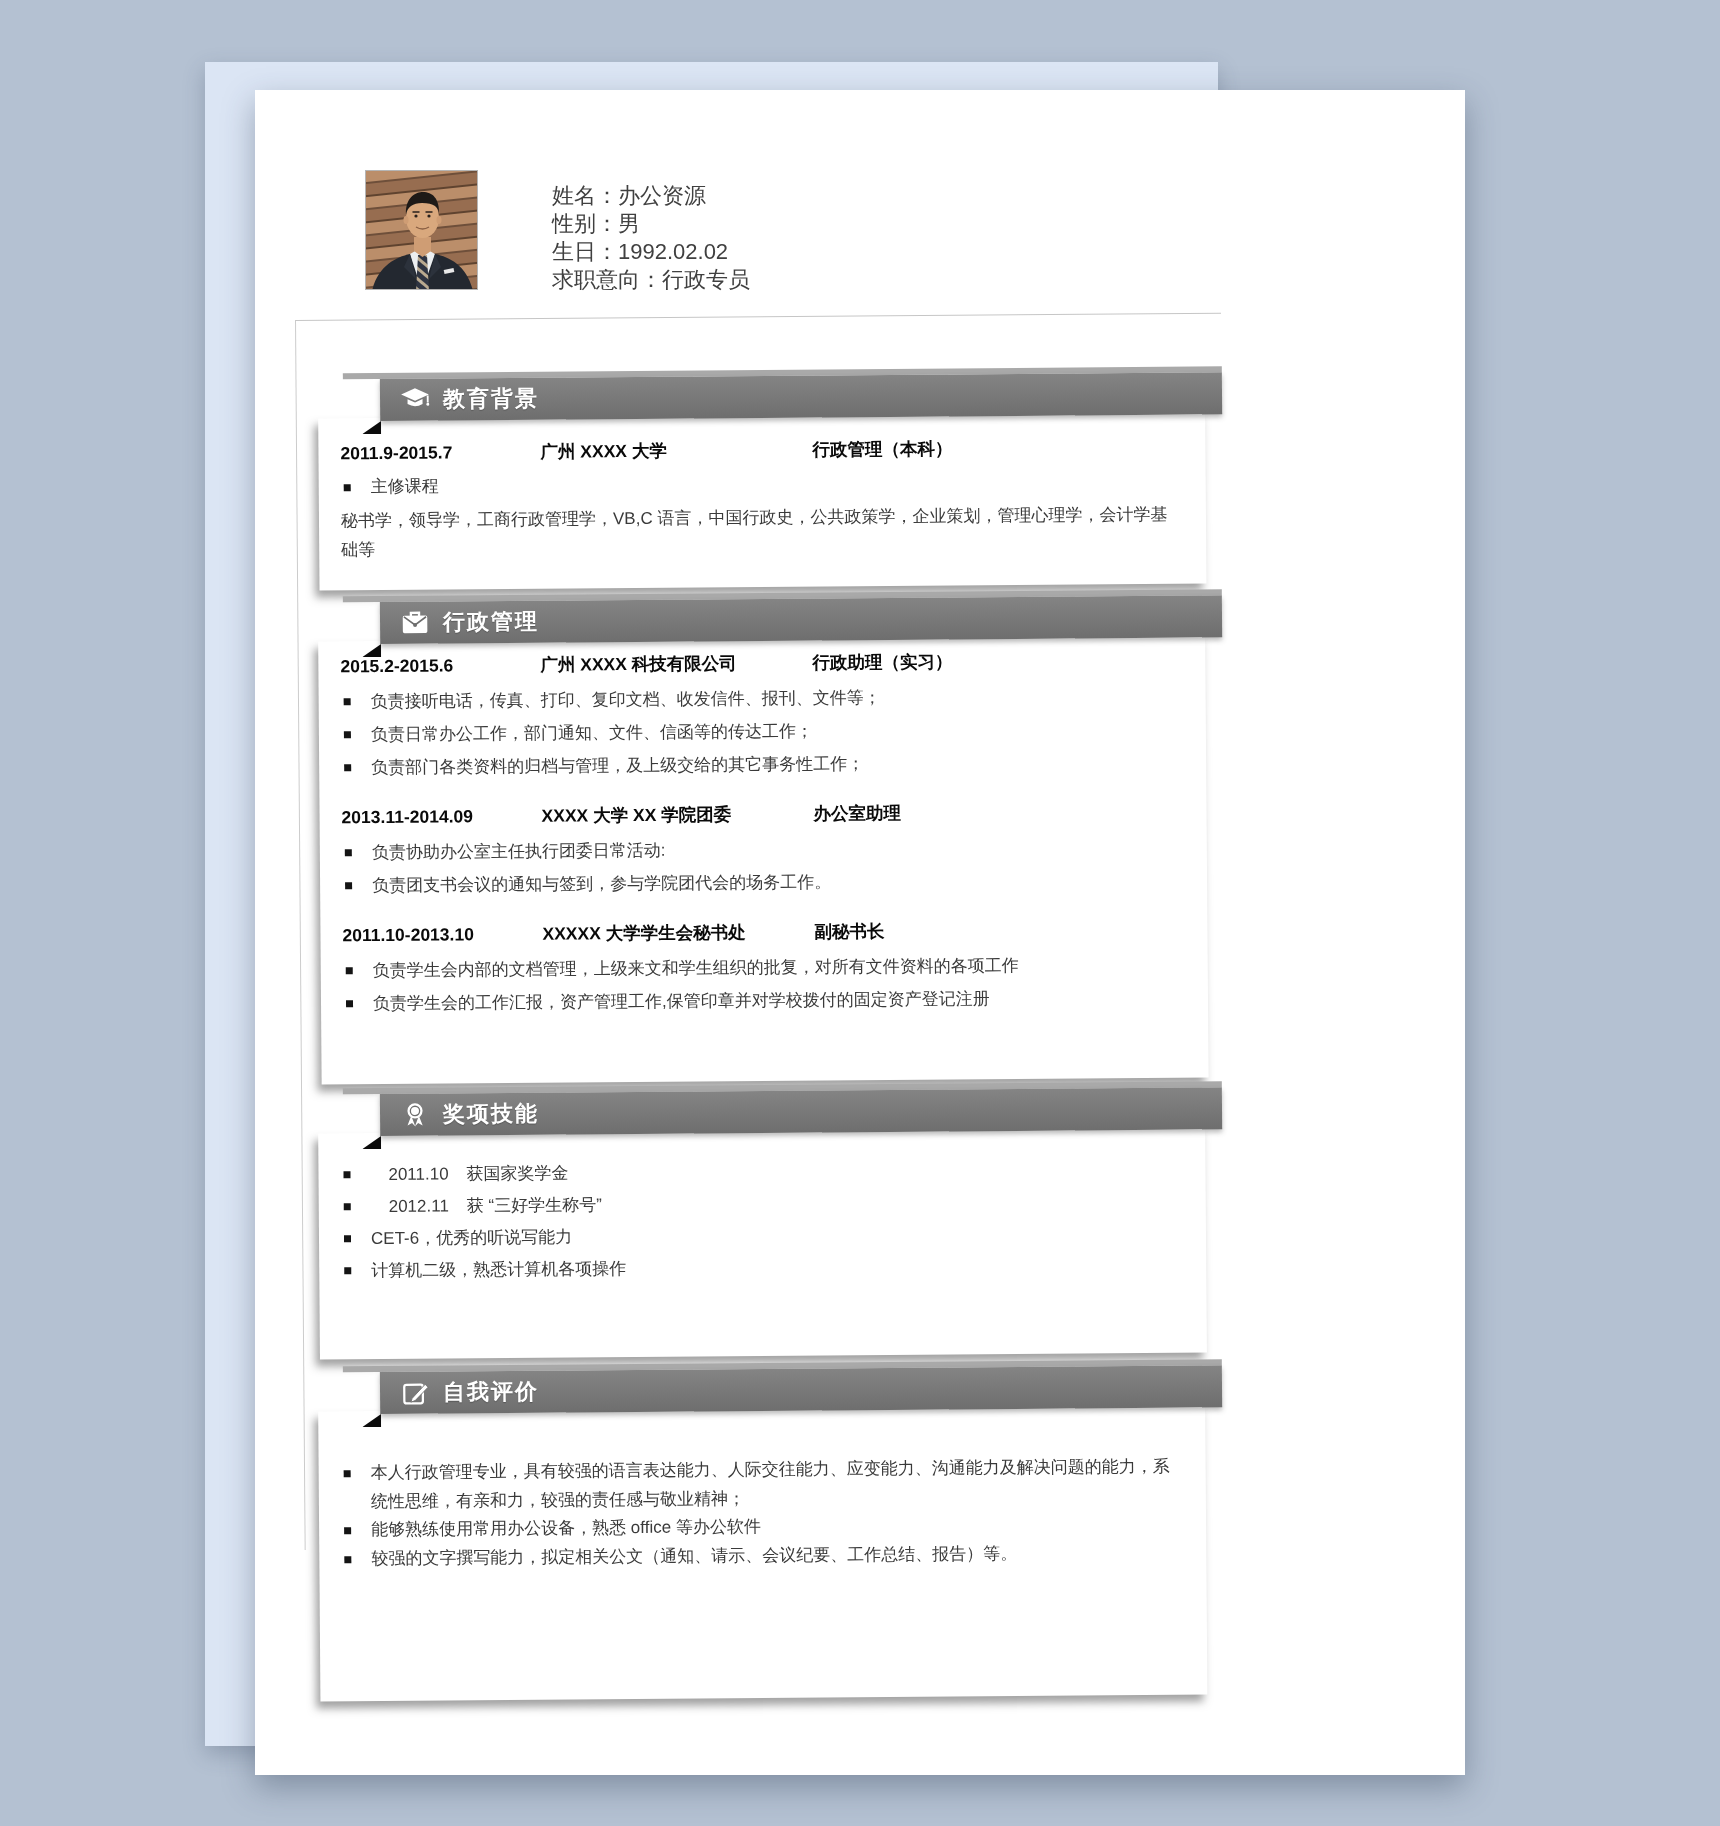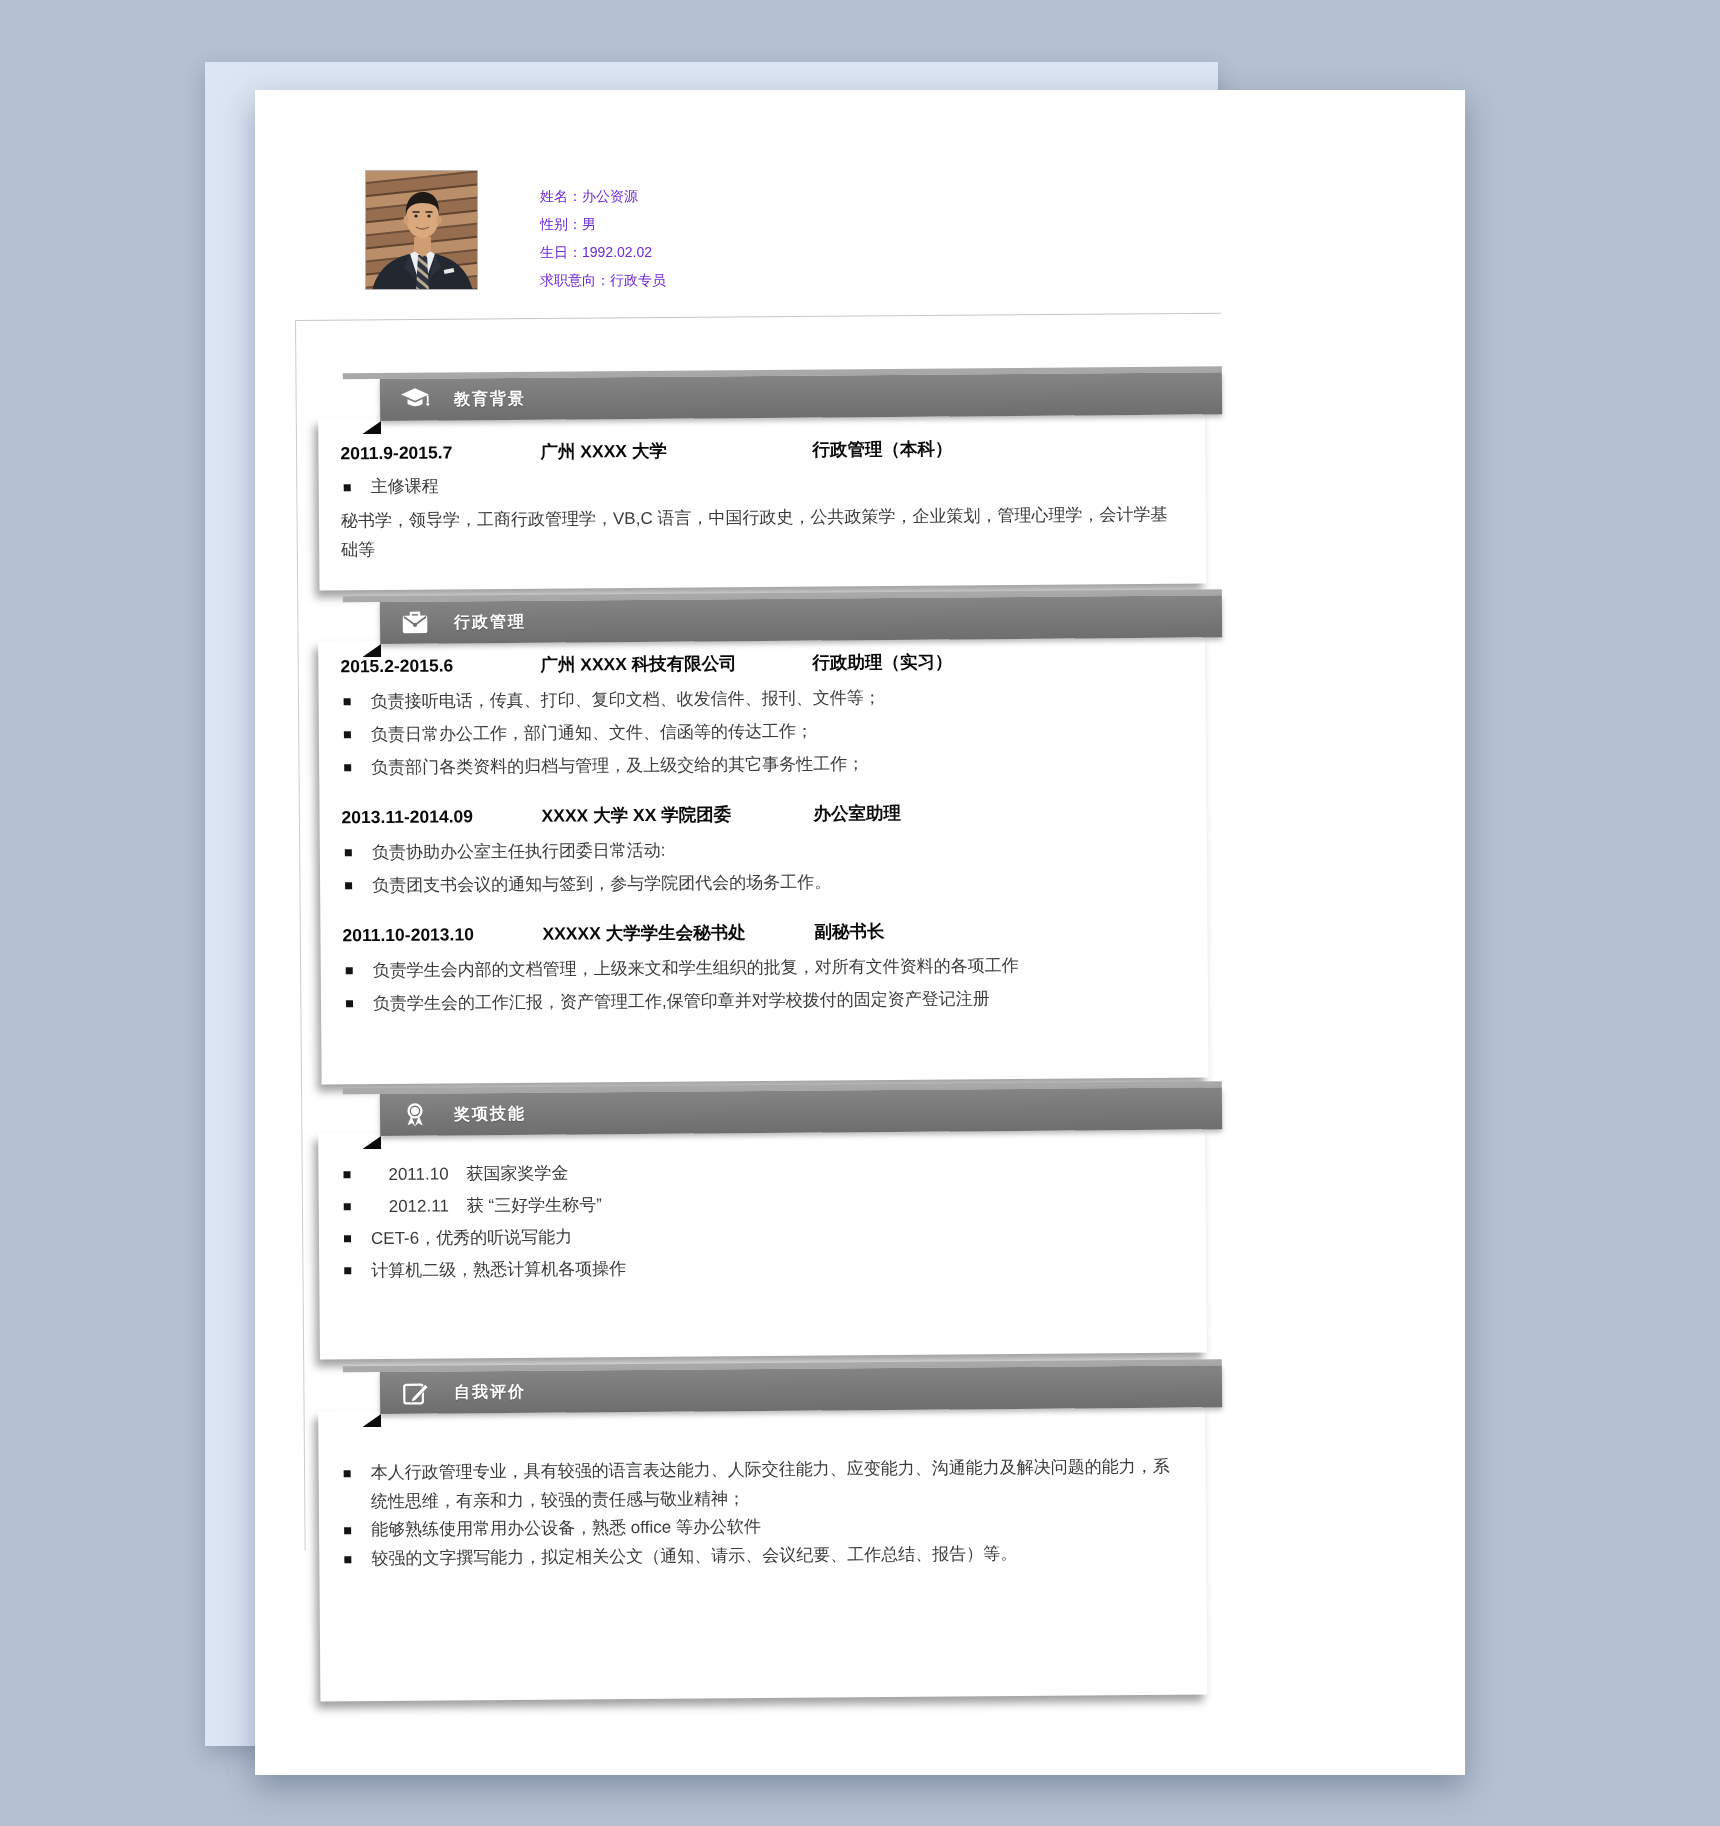--- a/index.html
+++ b/index.html
@@ -15,21 +15,21 @@
   .page {
     position:absolute; left:255px; top:90px; width:1210px; height:1685px;
     background:#ffffff; box-shadow:0 12px 30px rgba(45,60,85,.38);
   }
 
   
   .photo {
     position:absolute; left:110px; top:80px; width:113px; height:120px;
     border:1px solid #b5b5b5; overflow:hidden; background:#9b7258;
   }
-  .info-col { position:absolute; font-size:14px; color:#6d28d9; }
+  .info-col { position:absolute; font-size:22px; color:#404040;margin-left:12px; }
   .info-col .row { height:28px; line-height:28px; white-space:nowrap; }
   .info-basic { left:285px; top:92px; }
   .info-contact { left:590px; top:88px; }
 
   
   .sections-bg {
     position:absolute; left:40px; top:230px; width:926px; height:1230px;
     border-top:1px solid #c6c6c6; border-left:1px solid #cccccc;
     transform:rotate(-.45deg); transform-origin:0 0;
   }
@@ -42,21 +42,21 @@
     position:absolute; left:62px; right:-17px; top:6px; height:42px;
     background:linear-gradient(#848484,#6e6e6e);
     display:flex; align-items:center; padding-left:20px;
     box-shadow:0 3px 5px rgba(60,60,60,.35);
   }
   .fold {
     position:absolute; left:44px; top:48px; width:19px; height:13px;
     background:#0b0b0b; clip-path:polygon(100% 0,100% 100%,0 100%); z-index:4;
   }
   .ic { width:30px; height:28px; display:flex; align-items:center; justify-content:center; }
-  .ttl { color:#ffffff; font-size:16px; font-weight:bold; letter-spacing:2px; margin-left:24px;
+  .ttl { color:#ffffff; font-size:22px; font-weight:bold; letter-spacing:2px; margin-left:13px;
          text-shadow:0 1px 1px rgba(0,0,0,.25); }
 
   .panel {
     position:relative; margin-top:-3px; background:#ffffff; z-index:2;
     box-shadow:-4px 7px 9px rgba(70,70,70,.5);
     padding:0 25px 0 22px; color:#3a3a3a; font-size:17px;
   }
   .panel-edu  { height:172px; padding-top:20px; }
   .panel-work { height:443px; padding-top:10px; }
   .panel-aw   { height:226px; padding-top:26px; }

